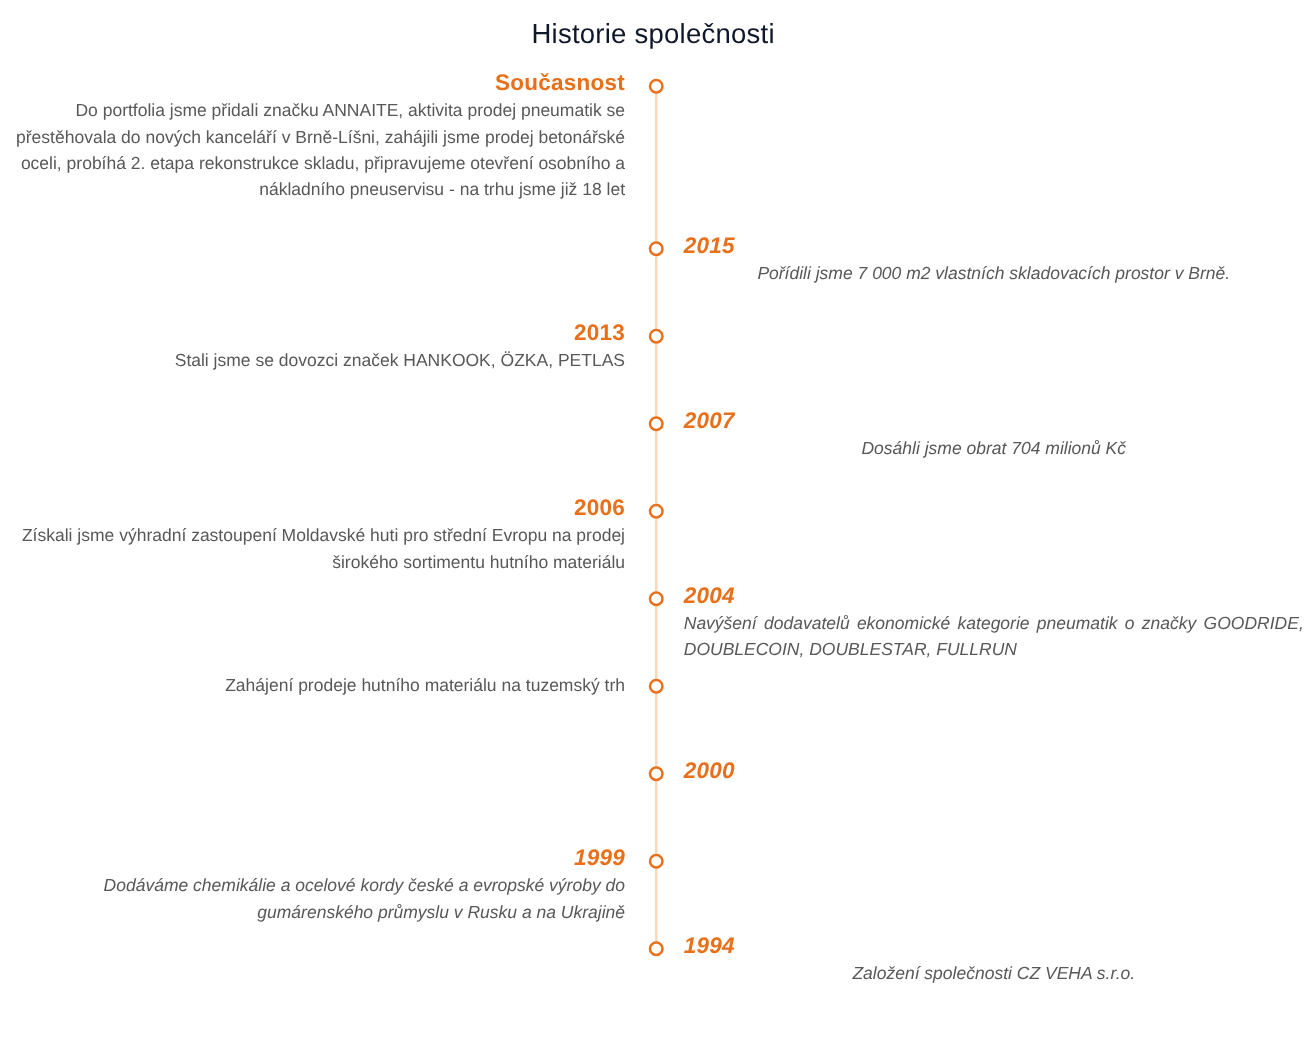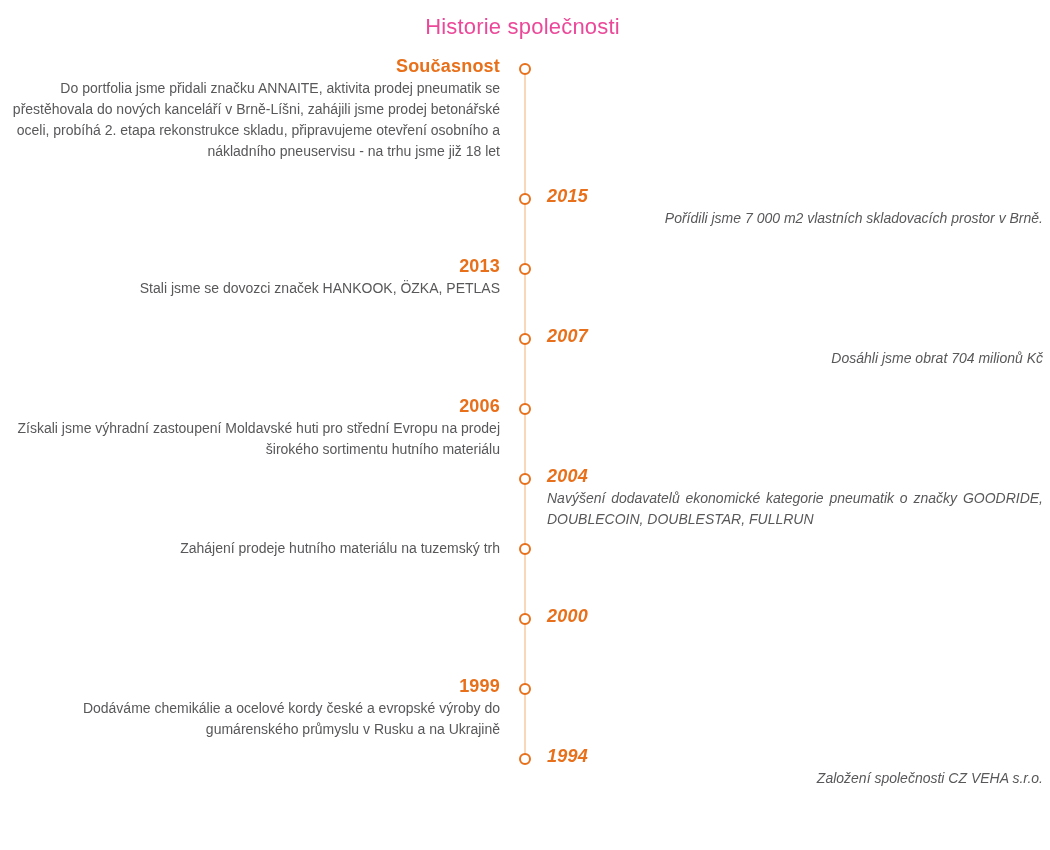--- a/index.html
+++ b/index.html
@@ -20,21 +20,21 @@
 
   
   .page-title {
     position: absolute;
     left: 0;
     top: -2px;
     width: 1045px;
     text-align: center;
     font-size: 22px;
     font-weight: 400;
-    color: #ec4899;
+    color: #0f172a;
     letter-spacing: 0.2px;
     line-height: 28px;
   }
 
   
   .timeline {
     position: absolute;
     left: 0;
     top: 0;
     width: 1050px;
@@ -97,21 +97,21 @@
   .desc {
     display: block;
     margin-top: 2px;
     font-size: 14px;
     font-weight: 400;
     color: #58585a;
     line-height: 21px;
     white-space: pre-line;
   }
   .side-left .desc { text-align: right; }
-  .side-right .desc { text-align: right; }
+  .side-right .desc { text-align: center; }
   .desc.justify { text-align: justify; }
 </style>
 </head>
 <body>
 
 <h1 class="page-title">Historie společnosti</h1>
 
 <div class="timeline">
   <div class="timeline-axis"></div>
   <div id="events-root">
@@ -164,21 +164,21 @@
         </div>
       </div>
       <div class="event" style="top: 618px;">
         <div class="node-dot"></div>
         <div class="side-right">
           <span class="year">2000</span>
         </div>
       </div>
       <div class="event" style="top: 688px;">
         <div class="node-dot"></div>
-        <div class="side-left" style="width: 420px; left: 80px;">
+        <div class="side-left" style="width: 420px; left: 80px; font-style: italic;">
           <span class="year">1999</span>
           <span class="desc">Dodáváme chemikálie a ocelové kordy české a evropské výroby do gumárenského průmyslu v Rusku a na Ukrajině</span>
         </div>
       </div>
       <div class="event" style="top: 758px;">
         <div class="node-dot"></div>
         <div class="side-right">
           <span class="year">1994</span>
           <span class="desc">Založení společnosti CZ VEHA s.r.o.</span>
         </div>

